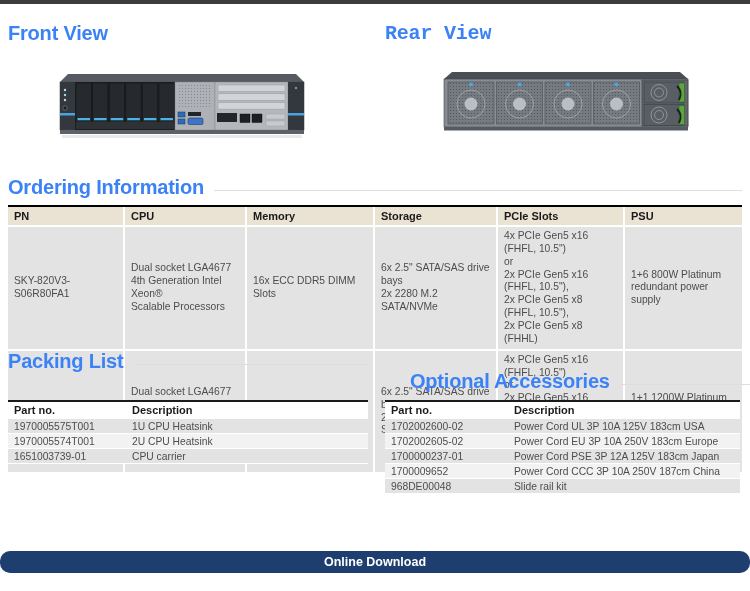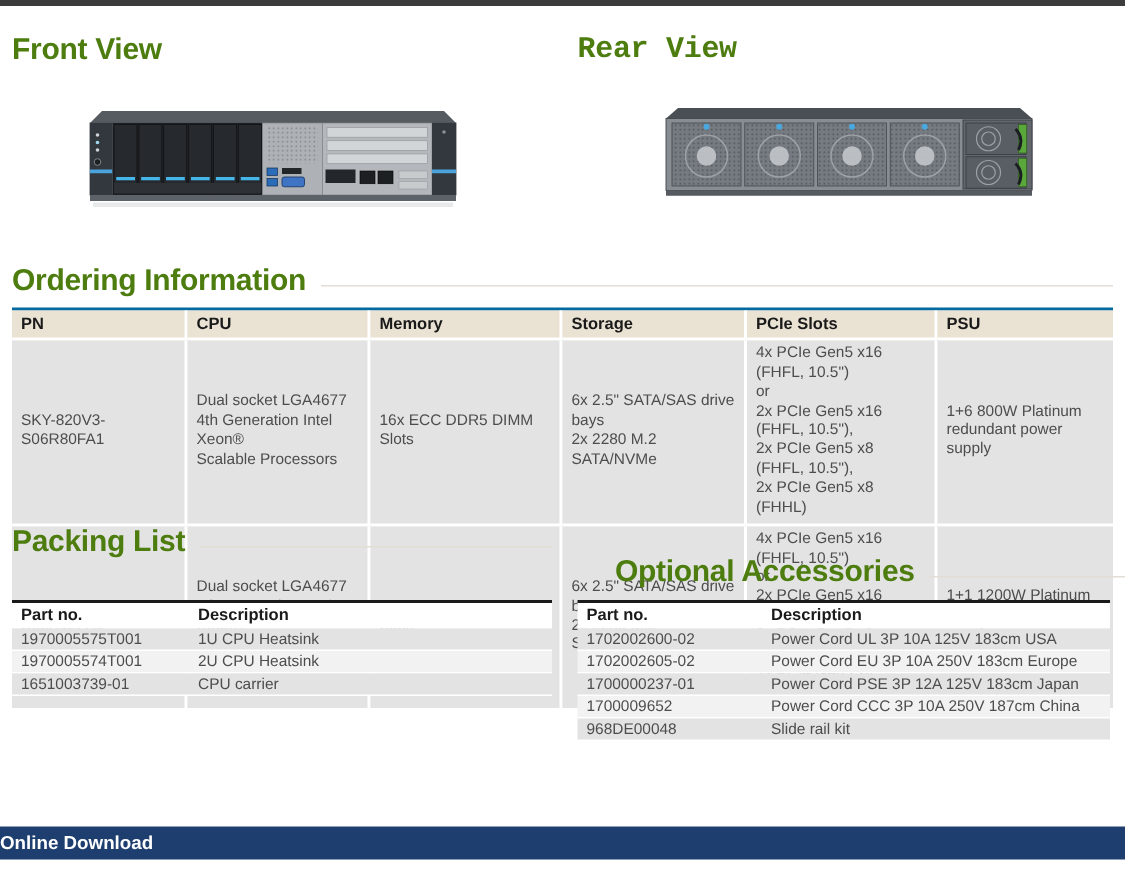--- a/index.html
+++ b/index.html
@@ -4,33 +4,33 @@
 <style>
   html,body{margin:0;padding:0;background:#ffffff;}
   .page{
     position:relative;width:750px;height:591px;background:#ffffff;overflow:hidden;
     font-family:"Liberation Sans","DejaVu Sans",sans-serif;
   }
   .top-bar{position:absolute;left:0;top:0;width:750px;height:4px;background:#3c3c3c;}
 
   
   .sec-title{
-    position:absolute;margin:0;font-size:20px;font-weight:bold;color:#4d7c0f;
+    position:absolute;margin:0;font-size:20px;font-weight:bold;color:#3b82f6;
     letter-spacing:-0.2px;display:flex;align-items:center;gap:10px;white-space:nowrap;
   }
   .sec-title.with-rule::after{content:"";flex:1;border-top:1px solid #e2ded6;margin-top:6px;}
 
   
   .srv{position:absolute;}
 
   
   table{border-collapse:separate;border-spacing:0;}
   .ordering-table{
     position:absolute;left:8px;top:205px;width:734px;table-layout:fixed;
-    border-top:2px solid #0369a1;
+    border-top:2px solid #000000;
   }
   .ordering-table th{
     background:#eae2d3;color:#1a1a1a;font-size:11px;font-weight:bold;text-align:left;
     padding:3px 6px;height:14px;border-right:2px solid #fff;border-bottom:2px solid #fff;
     box-sizing:border-box;
   }
   .ordering-table th:last-child{border-right:none;margin-left:44px;}
   .ordering-table td{
     background:#e3e3e3;color:#4d4d4d;font-size:10.3px;line-height:1.25;text-align:left;
     padding:3px 6px;vertical-align:middle;border-right:2px solid #fff;box-sizing:border-box;
@@ -51,22 +51,22 @@
     border-bottom:1px solid #fff;box-sizing:border-box;white-space:nowrap;overflow:hidden;
   }
   .part-table tbody tr:nth-child(odd) td{background:#e3e3e3;}
   .part-table tbody tr:nth-child(even) td{background:#f2f2f2;}
   .packing-table{left:8px;width:360px;}
   .accessories-table{left:385px;width:355px;}
 
   
   .footer-bar{
     position:absolute;left:0;top:551px;width:750px;height:22px;background:#1d3e6f;
-    display:flex;align-items:center;justify-content:flex-start;gap:8px;
-    box-sizing:border-box;
+    display:flex;align-items:center;justify-content:center;gap:8px;
+    box-sizing:border-box;border-radius:10px;
   }
   .footer-label{color:#ffffff;font-size:12.5px;font-weight:bold;white-space:nowrap;}
   .url-box{
     width:182px;height:16px;background:#ffffff;border:1px solid #ffffff;
     box-shadow:inset 0 0 0 1px #6b7686;display:flex;align-items:center;
     padding:0 6px;box-sizing:border-box;font-size:11px;color:#3c3c3c;white-space:nowrap;
   }
 </style>
 </head>
 <body>

